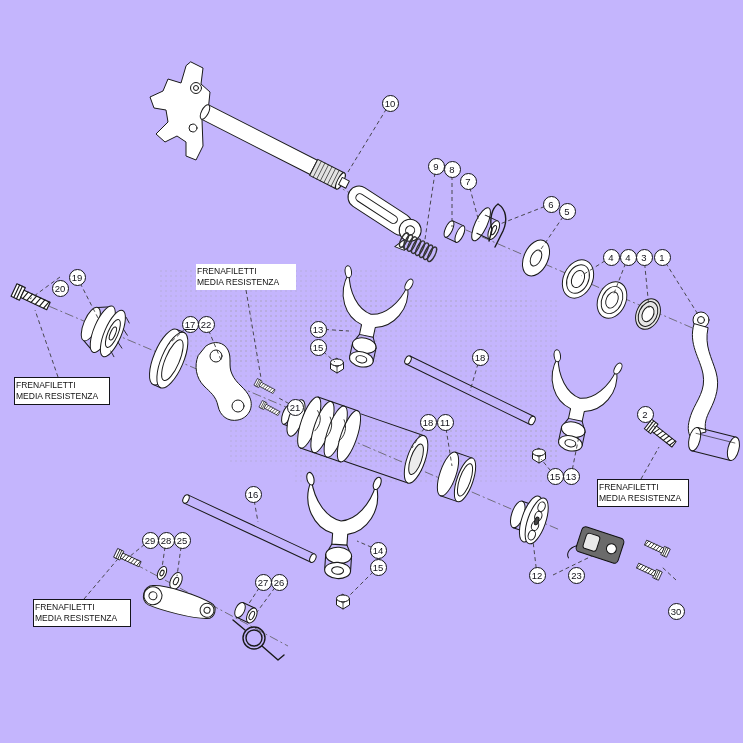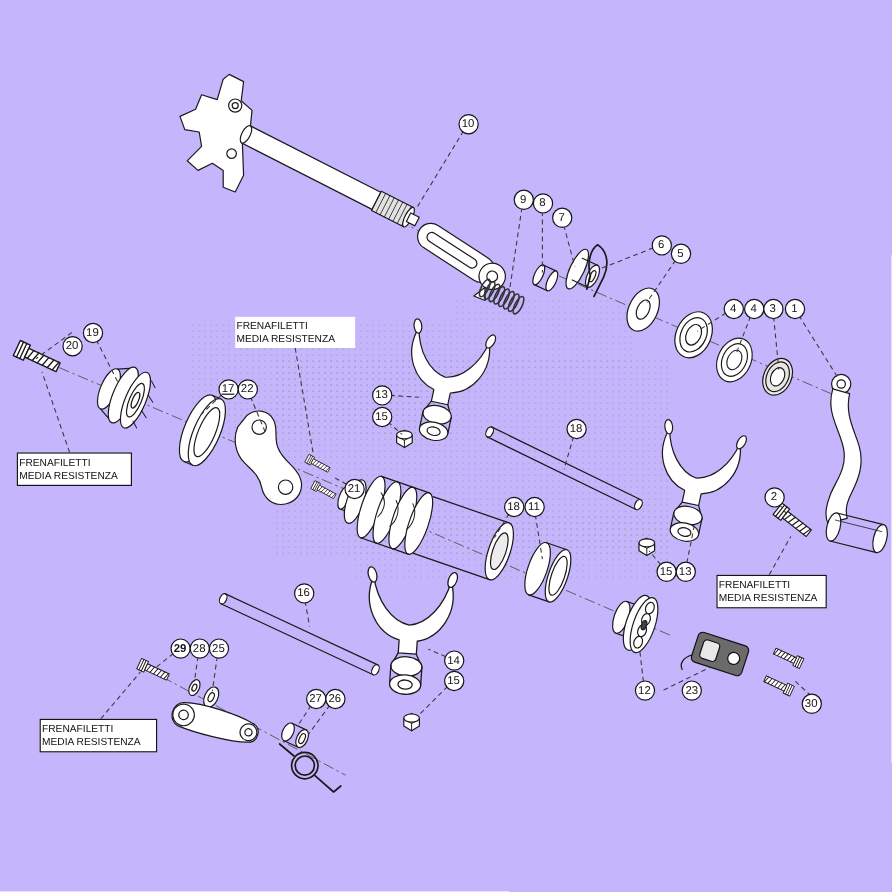--- a/index.html
+++ b/index.html
@@ -358,28 +358,28 @@
       <div class="callout" style="left: 471.5px; top: 348.5px;">18</div>
       <div class="callout" style="left: 286.5px; top: 398.5px;">21</div>
       <div class="callout" style="left: 419.5px; top: 413.5px;">18</div>
       <div class="callout" style="left: 436.5px; top: 413.5px;">11</div>
       <div class="callout" style="left: 636.5px; top: 405.5px;">2</div>
       <div class="callout" style="left: 546.5px; top: 467.5px;">15</div>
       <div class="callout" style="left: 562.5px; top: 467.5px;">13</div>
       <div class="callout" style="left: 244.5px; top: 485.5px;">16</div>
       <div class="callout" style="left: 369.5px; top: 541.5px;">14</div>
       <div class="callout" style="left: 369.5px; top: 558.5px;">15</div>
-      <div class="callout" style="left: 141.5px; top: 531.5px; font-weight: bold;">29</div>
+      <div class="callout" style="left: 141.5px; top: 531.5px;">29</div>
       <div class="callout" style="left: 157.5px; top: 531.5px;">28</div>
       <div class="callout" style="left: 173.5px; top: 531.5px;">25</div>
       <div class="callout" style="left: 254.5px; top: 573.5px;">27</div>
       <div class="callout" style="left: 270.5px; top: 573.5px;">26</div>
       <div class="callout" style="left: 528.5px; top: 566.5px;">12</div>
       <div class="callout" style="left: 552px; top: 566.5px; margin-left: 16px;">23</div>
-      <div class="callout" style="left: 667.5px; top: 578px;">30</div>
+      <div class="callout" style="left: 667.5px; top: 603px;">30</div>
     </div>
   <div id="note-layer">
       <div class="note" style="left: 196px; top: 264px; width: 100px;">
         <div>FRENAFILETTI</div>
         <div>MEDIA RESISTENZA</div>
       </div>
       <div class="note boxed" style="left: 14px; top: 377px; width: 96px;">
         <div>FRENAFILETTI</div>
         <div>MEDIA RESISTENZA</div>
       </div>

